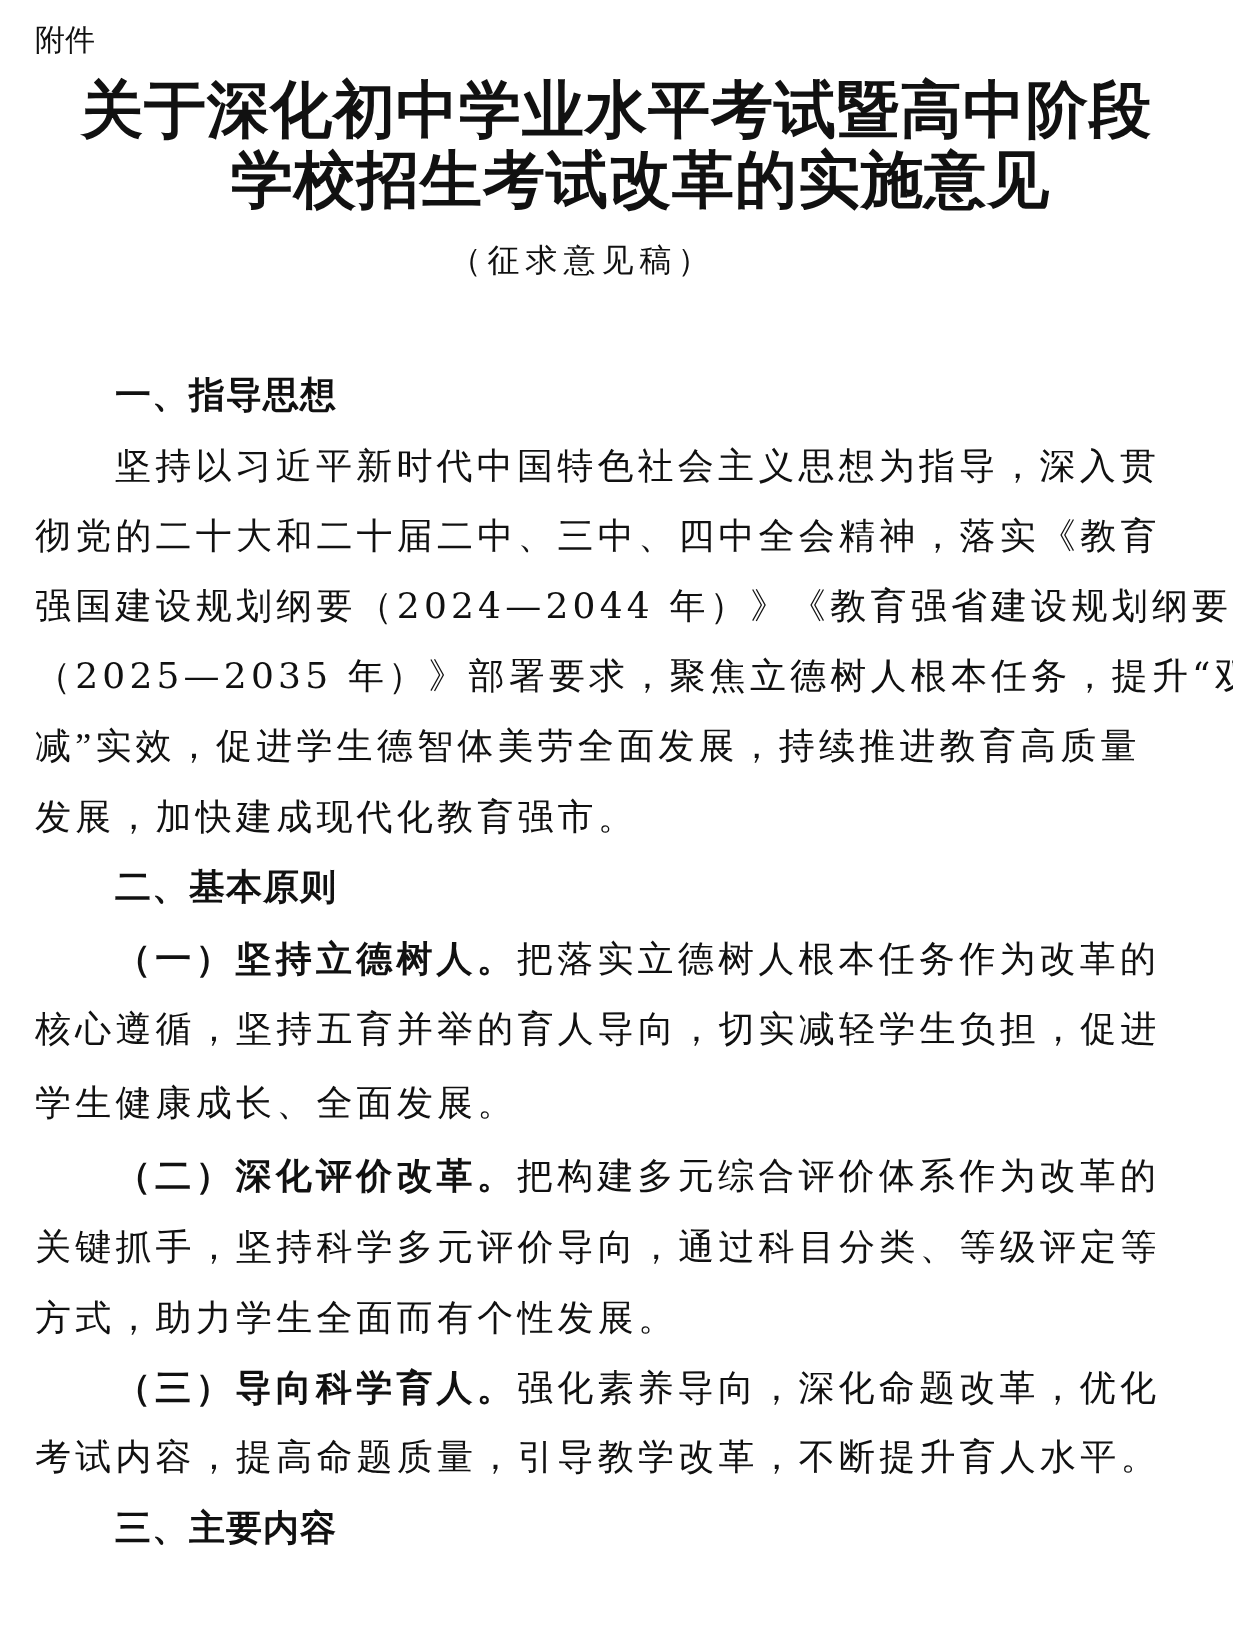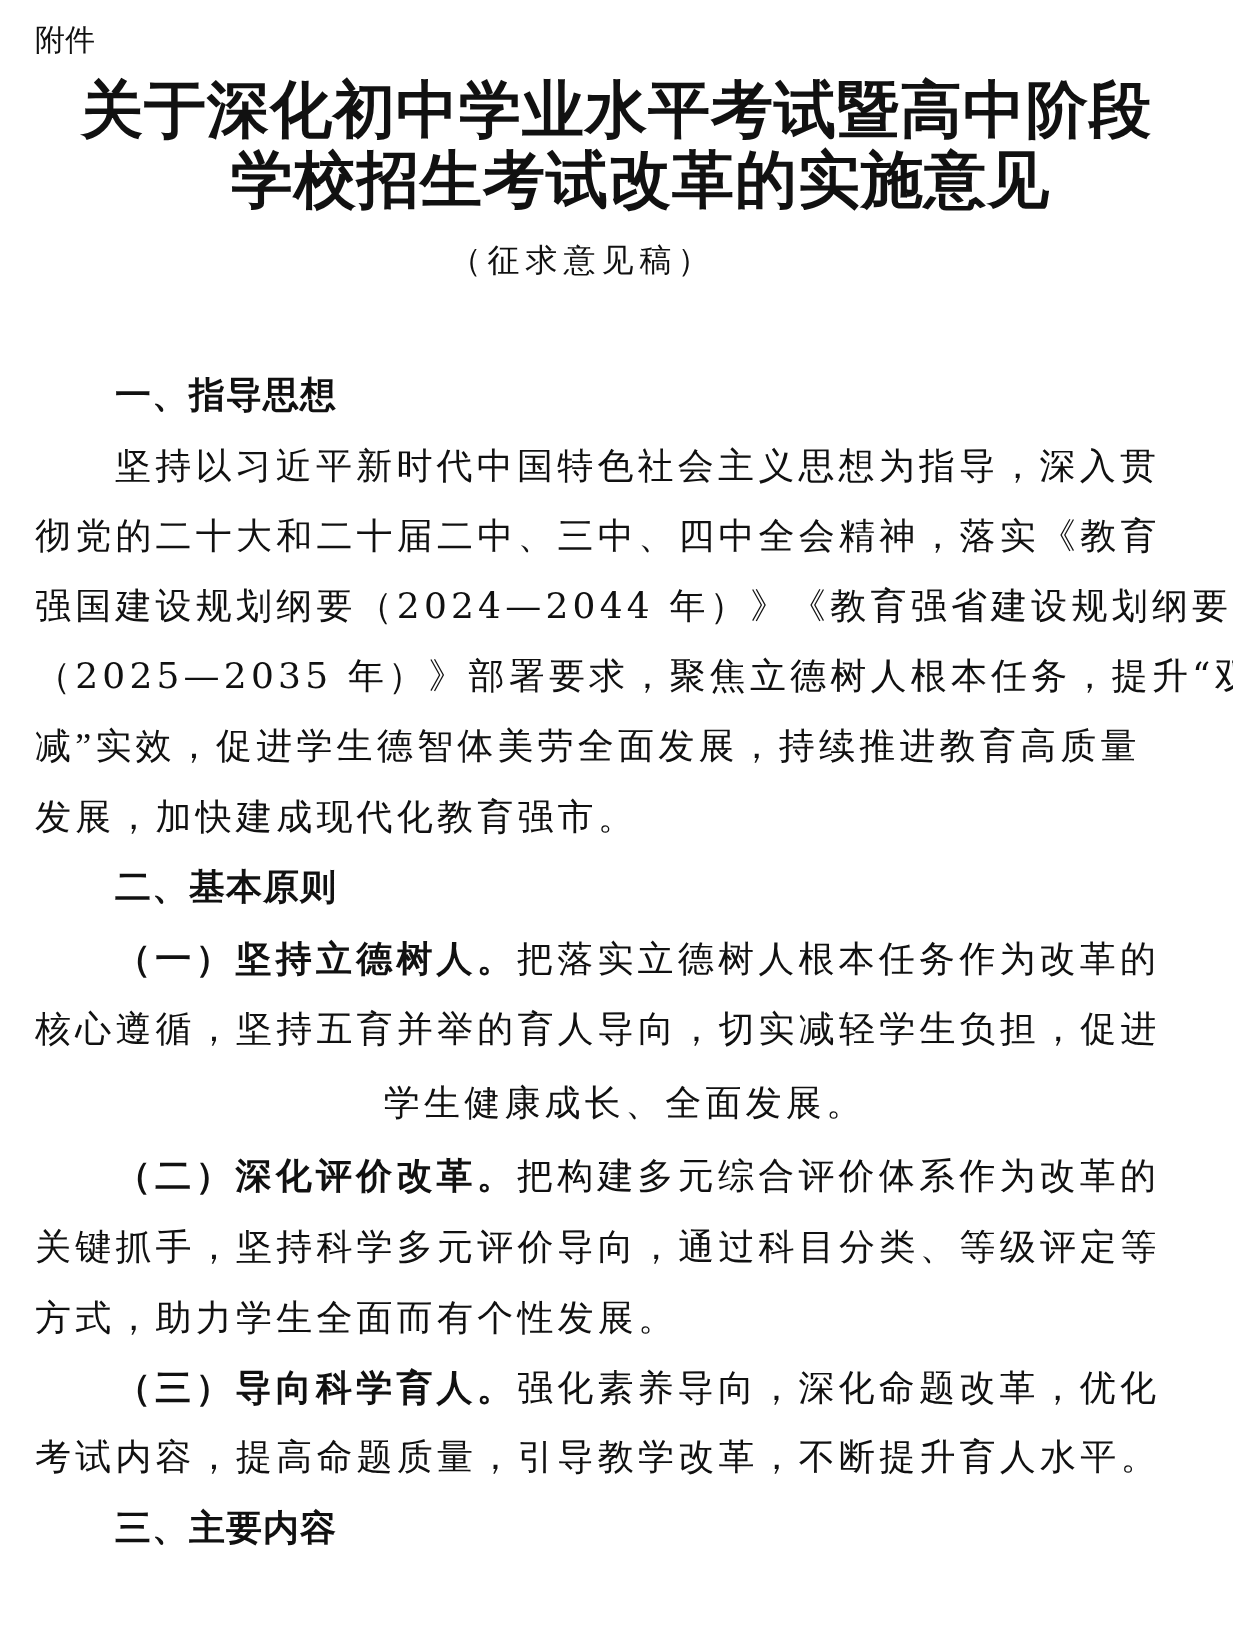--- a/index.html
+++ b/index.html
@@ -31,21 +31,21 @@
   <div class="line" style="top:651px;">（2025—2035 年）》部署要求，聚焦立德树人根本任务，提升“双</div>
   <div class="line" style="top:721px;font-family:Liberation Serif, serif;">减”实效，促进学生德智体美劳全面发展，持续推进教育高质量</div>
   <div class="line" style="top:792px;">发展，加快建成现代化教育强市。</div>
 
   <div class="line ind h" style="top:862px;">二、基本原则</div>
 
   <div class="line ind" style="top:933px;">
     <span class="b">（一）坚持立德树人。</span><span>把落实立德树人根本任务作为改革的</span>
   </div>
   <div class="line" style="top:960px;margin-top:44px;">核心遵循，坚持五育并举的育人导向，切实减轻学生负担，促进</div>
-  <div class="line" style="top:1078px;text-align:center;">学生健康成长、全面发展。</div>
+  <div class="line" style="top:1078px;">学生健康成长、全面发展。</div>
 
   <div class="line ind" style="top:1150px;">
     <span class="b">（二）深化评价改革。</span><span>把构建多元综合评价体系作为改革的</span>
   </div>
   <div class="line" style="top:1222px;">关键抓手，坚持科学多元评价导向，通过科目分类、等级评定等</div>
   <div class="line" style="top:1293px;">方式，助力学生全面而有个性发展。</div>
 
   <div class="line ind" style="top:1362px;">
     <span class="b">（三）导向科学育人。</span><span>强化素养导向，深化命题改革，优化</span>
   </div>

